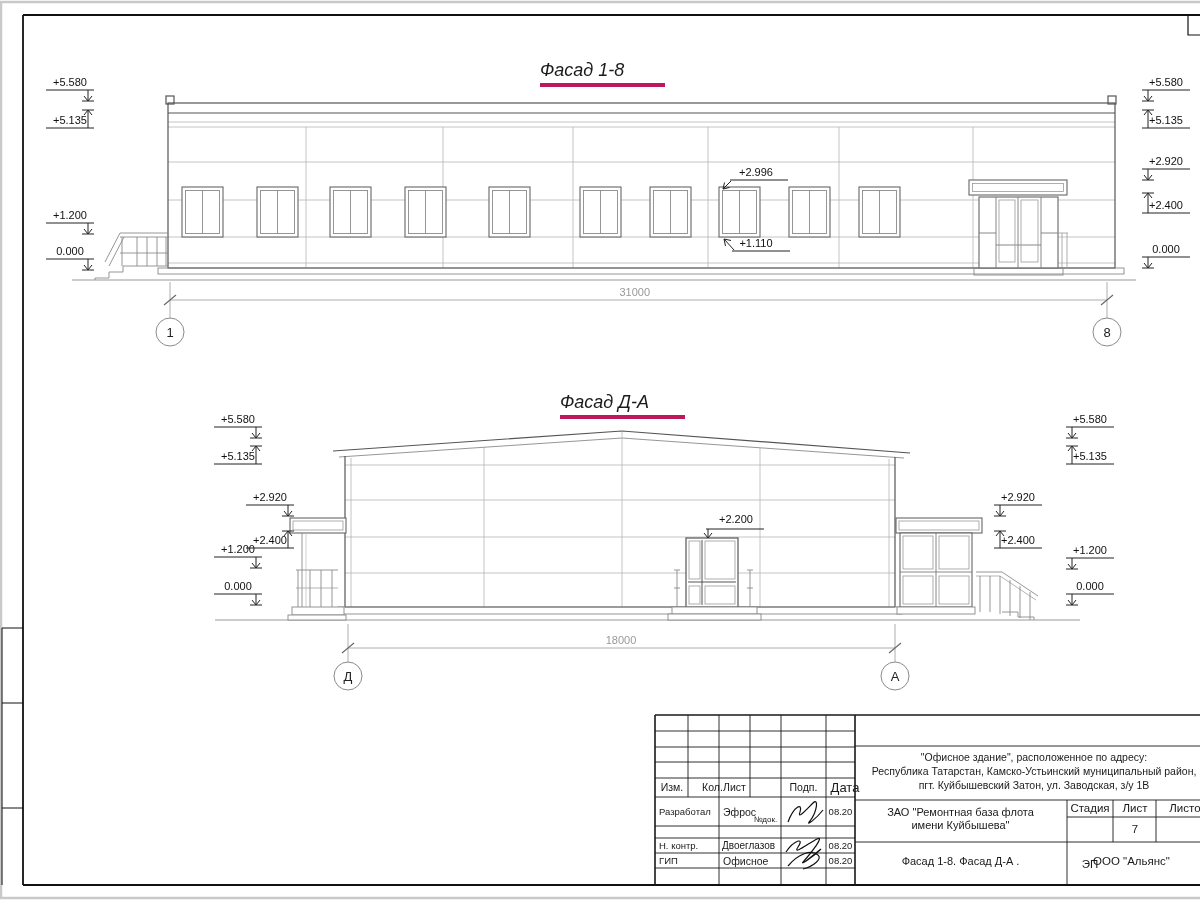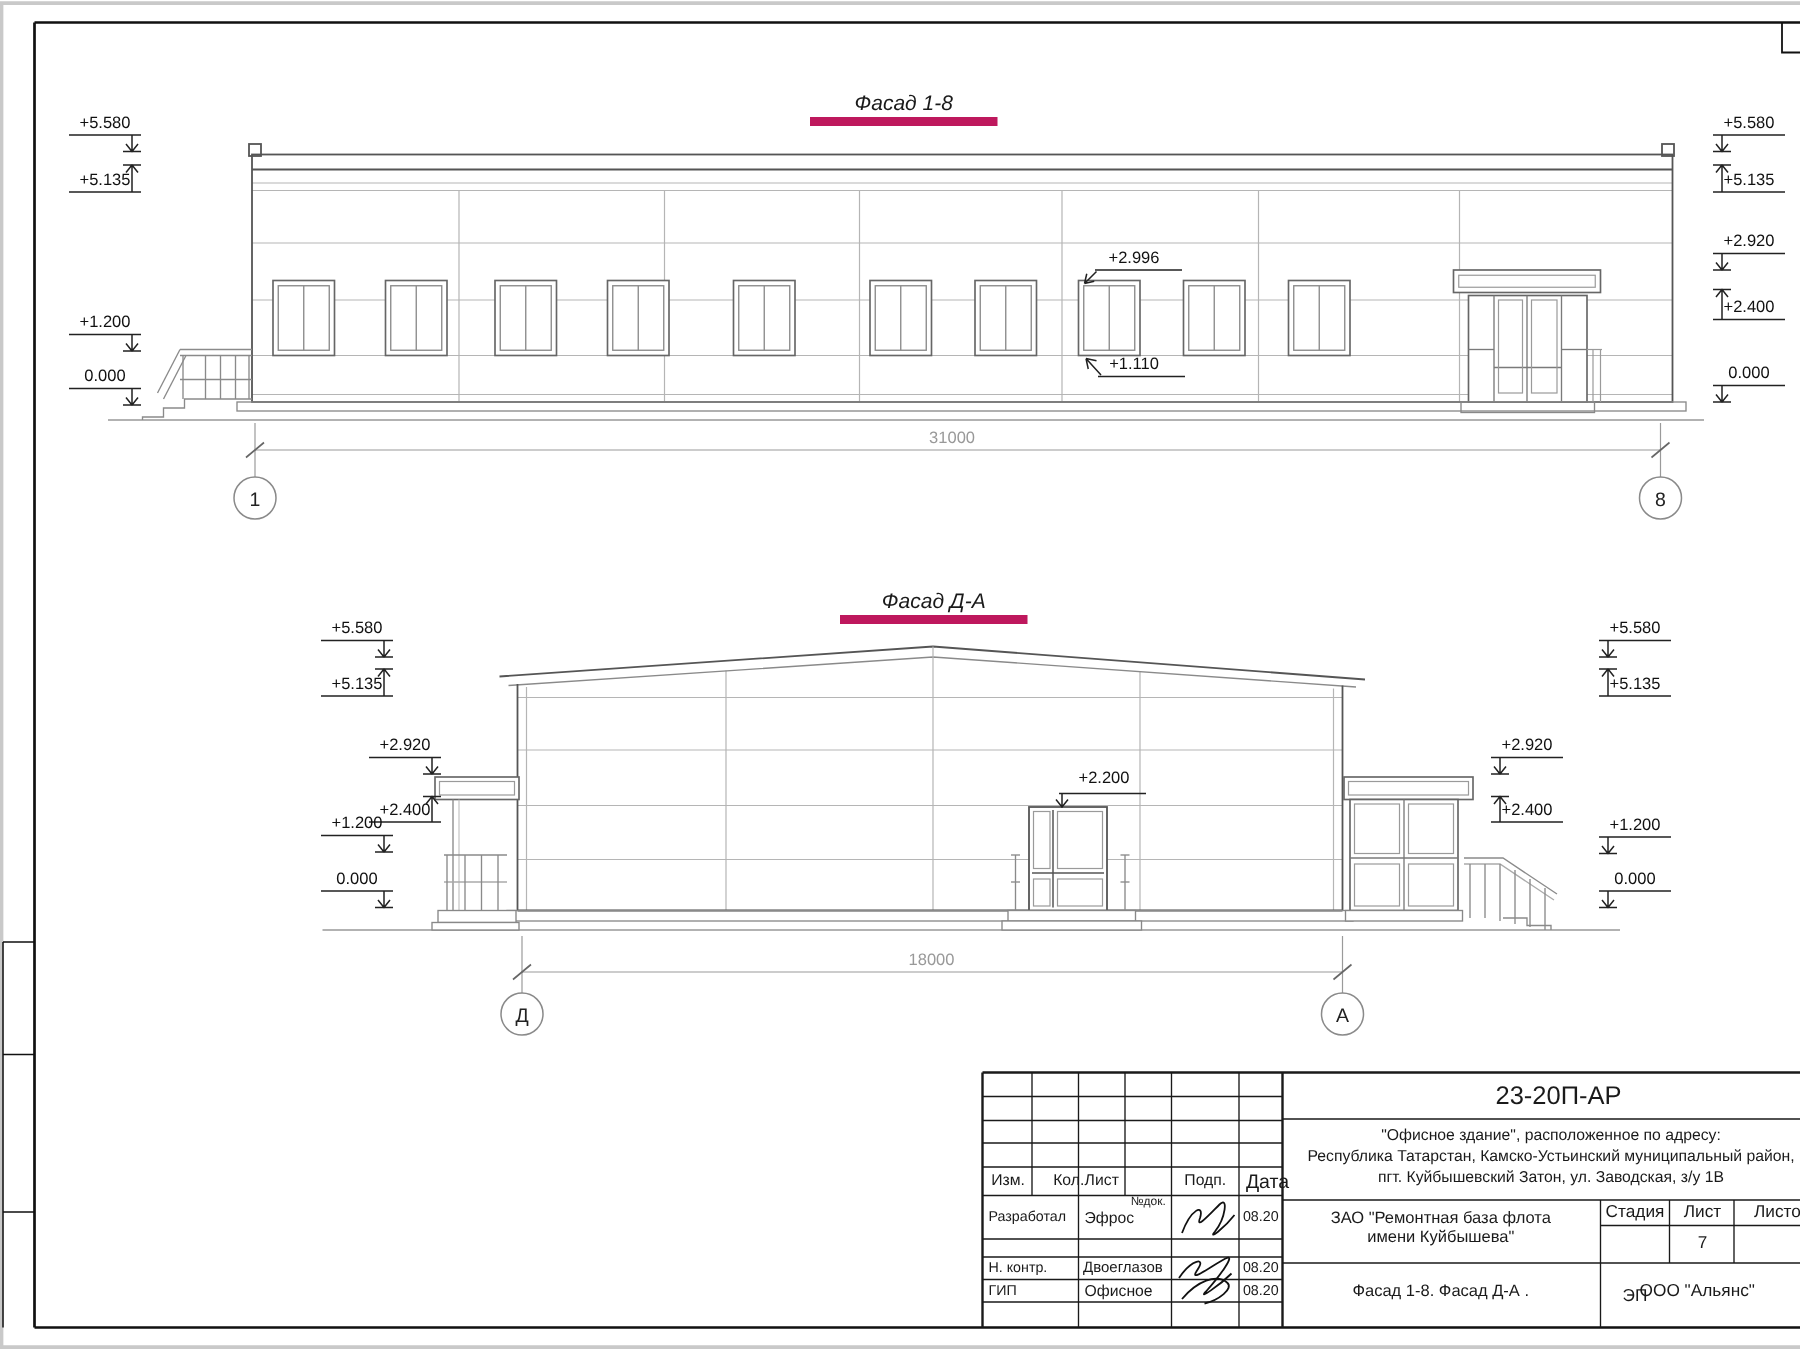--- a/index.html
+++ b/index.html
@@ -3,22 +3,22 @@
 <meta charset="utf-8">
 <style>
   html,body{margin:0;padding:0;background:#e8e8e8;}
   .sheet{position:relative;width:1200px;height:900px;background:#ffffff;overflow:hidden;
          font-family:"Liberation Sans", sans-serif;color:#1a1a1a;}
   svg{position:absolute;left:0;top:0;}
   .c{text-align:center;}
   .mk{position:absolute;font-size:11px;width:48px;text-align:center;color:#111;white-space:nowrap;line-height:1;}
   .dim{position:absolute;font-size:11px;color:#999;white-space:nowrap;line-height:1;}
   .ax{position:absolute;width:28px;text-align:center;font-size:13px;color:#222;line-height:1;}
-  .ftitle{position:absolute;font-size:14px;font-style:italic;text-align:center;
-          border-bottom:6px solid #be185d;padding-bottom:2px;}
+  .ftitle{position:absolute;font-size:18px;font-style:italic;
+          border-bottom:4px solid #be185d;padding-bottom:2px;}
   .tb{position:absolute;line-height:1.15;}
 </style>
 </head>
 <body>
 
 <div class="sheet">
 
 <svg width="1200" height="900" viewBox="0 0 1200 900">
   <defs>
     <g id="win">
@@ -320,37 +320,36 @@
 <div class="mk" style="left:706px;top:514px;width:60px">+2.200</div>
 
 <div class="dim" style="left:590px;top:287px;width:60px;text-align:right">31000</div>
 <div class="dim" style="left:591px;top:635px;width:60px;text-align:center">18000</div>
 
 <div class="ax" style="left:156px;top:326px">1</div>
 <div class="ax" style="left:1093px;top:326px">8</div>
 <div class="ax" style="left:334px;top:670px">Д</div>
 <div class="ax" style="left:881px;top:670px">А</div>
 
-<div class="tb c" style="left:909px;top:721px;width:260px;font-size:17px">23-20П-АР</div>
 <div class="tb c" style="left:834px;top:751px;width:400px;font-size:10.5px">"Офисное здание", расположенное по адресу:</div>
 <div class="tb c" style="left:834px;top:765px;width:400px;font-size:10.5px">Республика Татарстан, Камско-Устьинский муниципальный район,</div>
 <div class="tb c" style="left:834px;top:779px;width:400px;font-size:10.5px">пгт. Куйбышевский Затон, ул. Заводская, з/у 1В</div>
 <div class="tb c" style="left:858px;top:806px;width:205px;font-size:11px">ЗАО "Ремонтная база флота</div>
 <div class="tb c" style="left:858px;top:819px;width:205px;font-size:11px">имени Куйбышева"</div>
 <div class="tb c" style="left:858px;top:855px;width:205px;font-size:11px">Фасад 1-8. Фасад Д-А .</div>
 <div class="tb c" style="left:1069px;top:855px;width:125px;font-size:11.5px">ООО "Альянс"</div>
 <div class="tb c" style="left:1065px;top:802px;width:50px;font-size:11.5px">Стадия</div>
 <div class="tb c" style="left:1113px;top:802px;width:44px;font-size:11.5px">Лист</div>
 <div class="tb c" style="left:1158px;top:802px;width:60px;font-size:11.5px">Листов</div>
 <div class="tb c" style="left:1065px;top:858px;width:50px;font-size:11.5px">ЭП</div>
 <div class="tb c" style="left:1113px;top:823px;width:44px;font-size:11.5px">7</div>
 <div class="tb c" style="left:656px;top:781px;width:32px;font-size:10.5px">Изм.</div>
 <div class="tb c" style="left:688px;top:781px;width:49px;font-size:10.5px">Кол.</div>
 <div class="tb c" style="left:719px;top:781px;width:31px;font-size:10.5px">Лист</div>
-<div class="tb c" style="left:750px;top:796px;width:31px;font-size:8px">№док.</div>
+<div class="tb c" style="left:750px;top:815px;width:31px;font-size:8px">№док.</div>
 <div class="tb c" style="left:781px;top:781px;width:45px;font-size:10.5px">Подп.</div>
 <div class="tb c" style="left:826px;top:781px;width:38px;font-size:13px">Дата</div>
 <div class="tb" style="left:659px;top:807px;font-size:9.5px">Разработал</div>
 <div class="tb" style="left:723px;top:806px;font-size:10.5px">Эфрос</div>
 <div class="tb c" style="left:826px;top:807px;width:29px;font-size:9.5px">08.20</div>
 <div class="tb" style="left:659px;top:841px;font-size:9.5px">Н. контр.</div>
 <div class="tb" style="left:722px;top:840px;font-size:10px">Двоеглазов</div>
 <div class="tb c" style="left:826px;top:841px;width:29px;font-size:9.5px">08.20</div>
 <div class="tb" style="left:659px;top:856px;font-size:9.5px">ГИП</div>
 <div class="tb" style="left:723px;top:855px;font-size:10.5px">Офисное</div>

